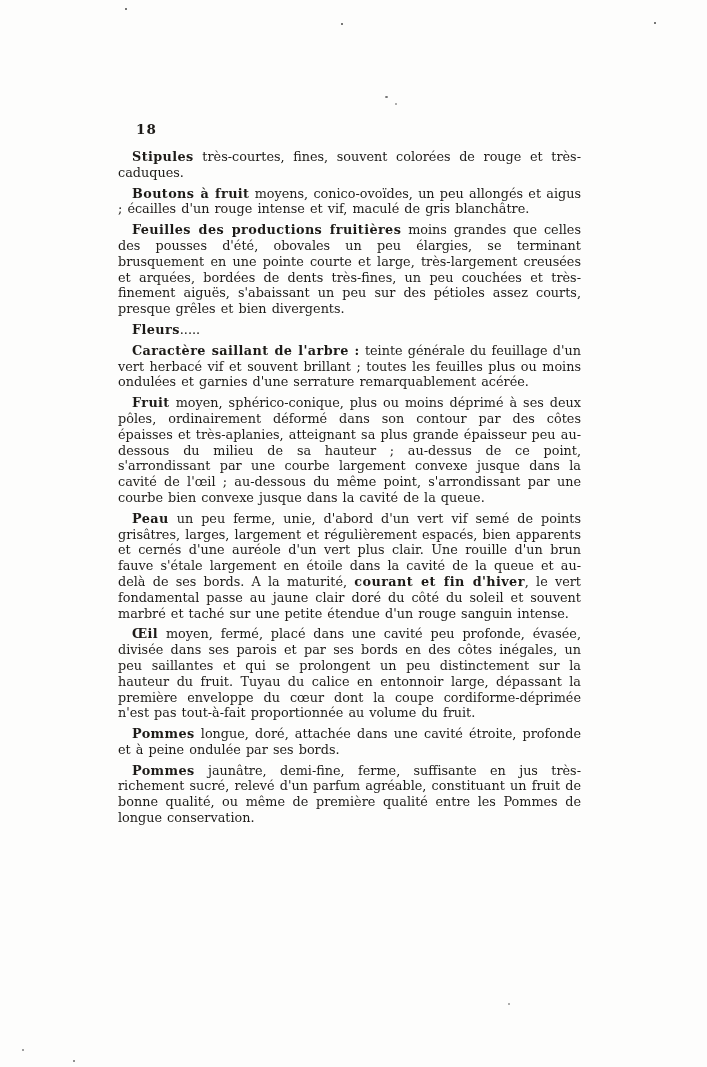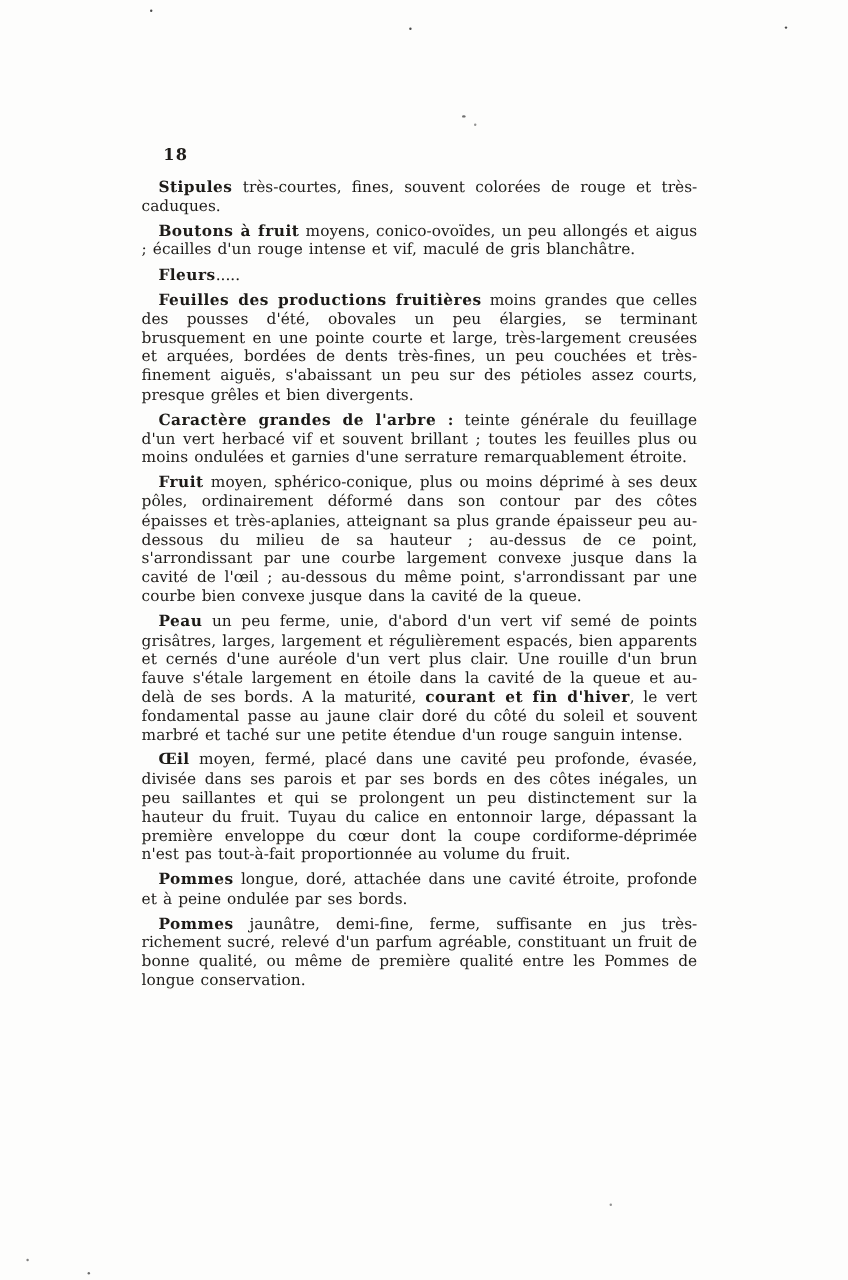--- a/index.html
+++ b/index.html
@@ -62,27 +62,27 @@
   </div>
 
   <div class="content">
 
     <p><b class="term">Stipules</b>
 <span>très-courtes, fines, souvent colorées de rouge et très-caduques.</span></p>
 
     <p><b class="term">Boutons à fruit</b>
 <span>moyens, conico-ovoïdes, un peu allongés et aigus ; écailles d'un rouge intense et vif, maculé de gris blanchâtre.</span></p>
 
-    <p><b class="term">Fleurs</b><span>.....</span></p>
-
     <p><b class="term">Feuilles des productions fruitières</b>
 <span>moins grandes que celles des pousses d'été, obovales un peu élargies, se terminant brusquement en une pointe courte et large, très-largement creusées et arquées, bordées de dents très-fines, un peu couchées et très-finement aiguës, s'abaissant un peu sur des pétioles assez courts, presque grêles et bien divergents.</span></p>
 
-    <p><b class="term">Caractère grandes de l'arbre :</b>
-<span>teinte générale du feuillage d'un vert herbacé vif et souvent brillant ; toutes les feuilles plus ou moins ondulées et garnies d'une serrature remarquablement étroite.</span></p>
+    <p><b class="term">Fleurs</b><span>.....</span></p>
+
+    <p><b class="term">Caractère saillant de l'arbre :</b>
+<span>teinte générale du feuillage d'un vert herbacé vif et souvent brillant ; toutes les feuilles plus ou moins ondulées et garnies d'une serrature remarquablement acérée.</span></p>
 
     <p><b class="term">Fruit</b>
 <span>moyen, sphérico-conique, plus ou moins déprimé à ses deux pôles, ordinairement déformé dans son contour par des côtes épaisses et très-aplanies, atteignant sa plus grande épaisseur peu au-dessous du milieu de sa hauteur ; au-dessus de ce point, s'arrondissant par une courbe largement convexe jusque dans la cavité de l'œil ; au-dessous du même point, s'arrondissant par une courbe bien convexe jusque dans la cavité de la queue.</span></p>
 
     <p><b class="term">Peau</b>
 <span>un peu ferme, unie, d'abord d'un vert vif semé de points grisâtres, larges, largement et régulièrement espacés, bien apparents et cernés d'une auréole d'un vert plus clair. Une rouille d'un brun fauve s'étale largement en étoile dans la cavité de la queue et au-delà de ses bords. A la maturité, </span><b class="term">courant et fin d'hiver</b><span>, le vert fondamental passe au jaune clair doré du côté du soleil et souvent marbré et taché sur une petite étendue d'un rouge sanguin intense.</span></p>
 
     <p><b class="term">Œil</b>
 <span>moyen, fermé, placé dans une cavité peu profonde, évasée, divisée dans ses parois et par ses bords en des côtes inégales, un peu saillantes et qui se prolongent un peu distinctement sur la hauteur du fruit. Tuyau du calice en entonnoir large, dépassant la première enveloppe du cœur dont la coupe cordiforme-déprimée n'est pas tout-à-fait proportionnée au volume du fruit.</span></p>
 

